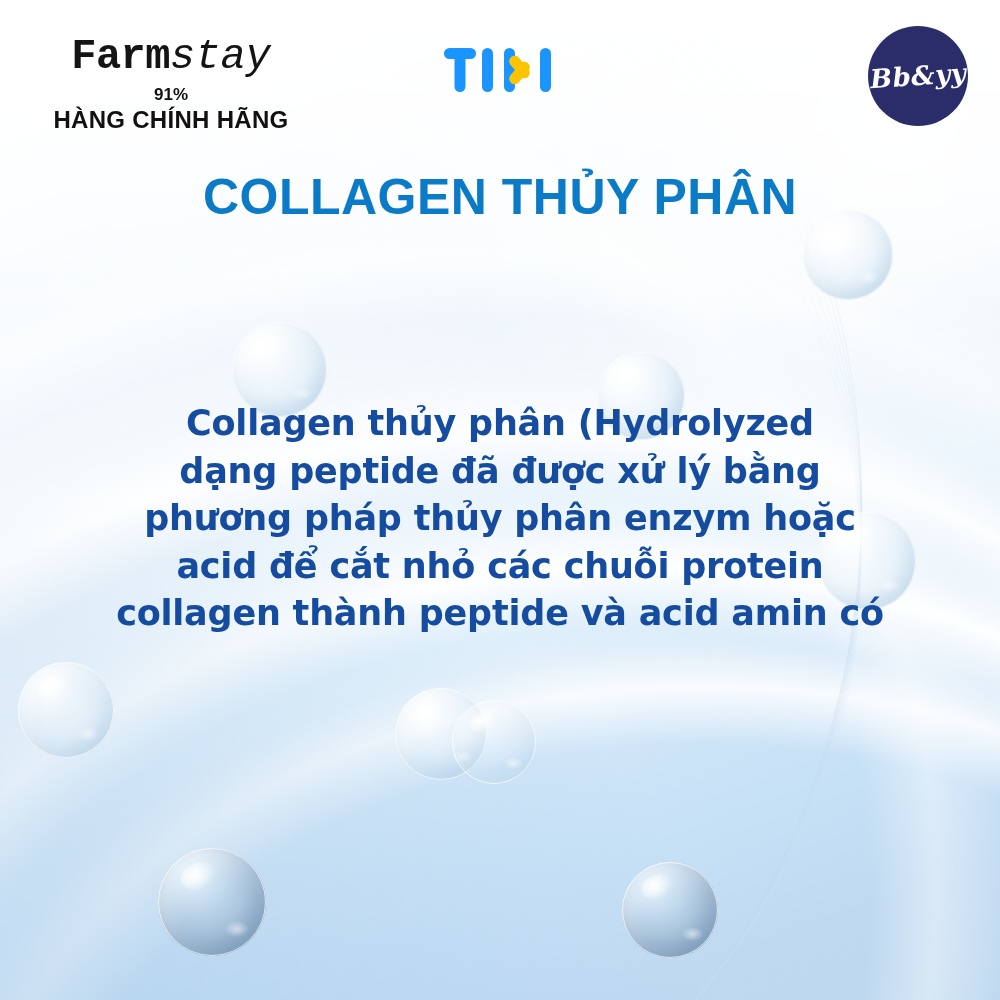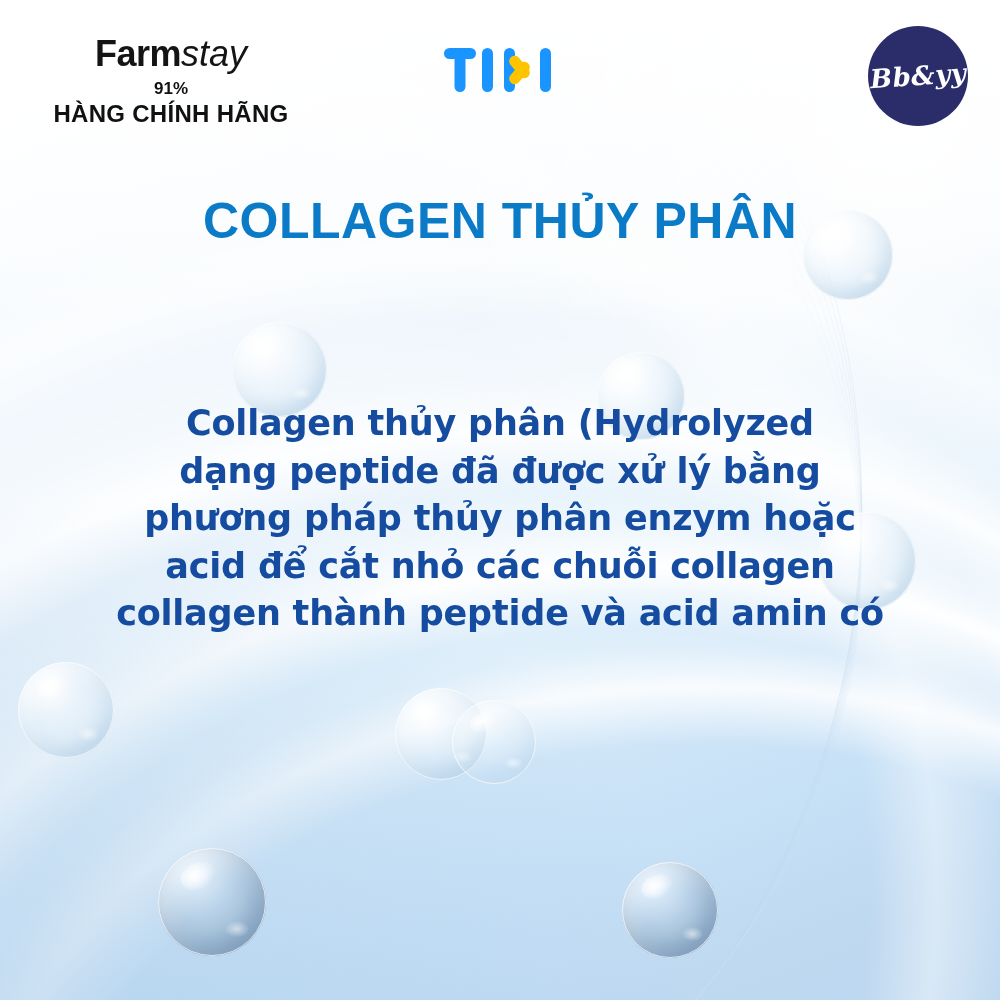--- a/index.html
+++ b/index.html
@@ -181,22 +181,22 @@
   .header {
     position:absolute; left:0; top:0; width:1000px; height:150px;
   }
 
   
   .farmstay {
     position:absolute; left:36px; top:36px;
     width:270px; text-align:center;
   }
   .fs-word {
-    font-family:Liberation Sans, sans-serif;
-    font-size:36px;
+    font-family:Liberation Mono, monospace;
+    font-size:42px;
     letter-spacing:-0.5px;
     color:#141414;
     line-height:1;
     white-space:nowrap;
   }
   .fs-word .fs-bold { font-weight:700; }
   .fs-word .fs-italic { font-weight:400; font-style:italic; letter-spacing:0px; }
   .fs-pct {
     margin-top:8px;
     font-family:"Liberation Sans", sans-serif;
@@ -228,21 +228,20 @@
     font-weight:700;
     font-size:26px;
     letter-spacing:.5px;
     transform:rotate(-4deg);
   }
 
   
   .headline {
     position:absolute; left:0; top:168px; width:1000px;
     text-align:center;
-    margin-top:24px;
   }
   .headline .hl-line {
     font-family:"Liberation Sans", sans-serif;
     font-weight:700;
     font-size:50px;
     line-height:1.16;
     letter-spacing:.5px;
     color:#0B7BC8;
     text-shadow:0 1px 0 rgba(255,255,255,.55);
   }
@@ -375,17 +374,17 @@
   </div>
 
   <div class="headline">
     <div class="hl-line">COLLAGEN THỦY PHÂN</div>
   </div>
 
   <div class="body-copy">
     <div class="bc-line">Collagen thủy phân (Hydrolyzed</div>
     <div class="bc-line">dạng peptide đã được xử lý bằng</div>
     <div class="bc-line">phương pháp thủy phân enzym hoặc</div>
-    <div class="bc-line">acid để cắt nhỏ các chuỗi collagen</div>
+    <div class="bc-line">acid để cắt nhỏ các chuỗi protein</div>
     <div class="bc-line">collagen thành peptide và acid amin có</div>
   </div>
 
 </div>
 
 </body></html>

